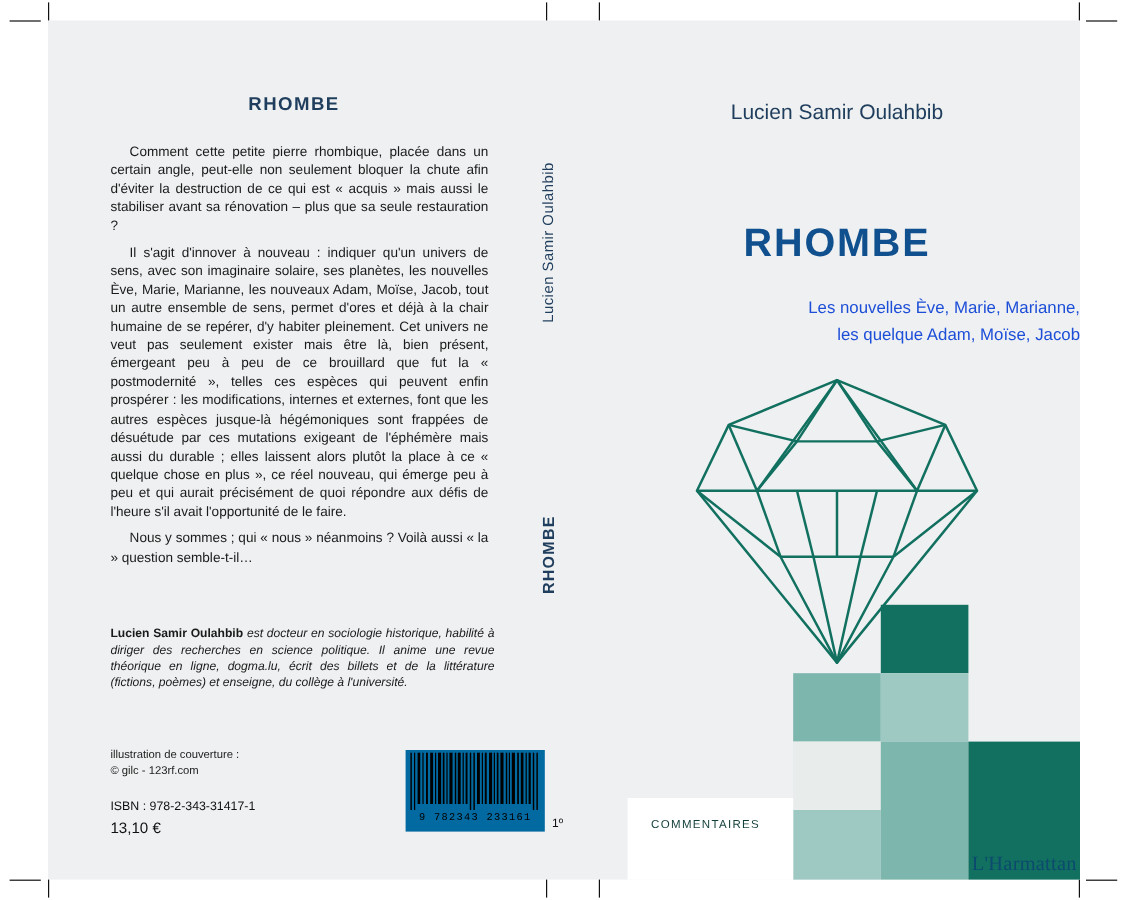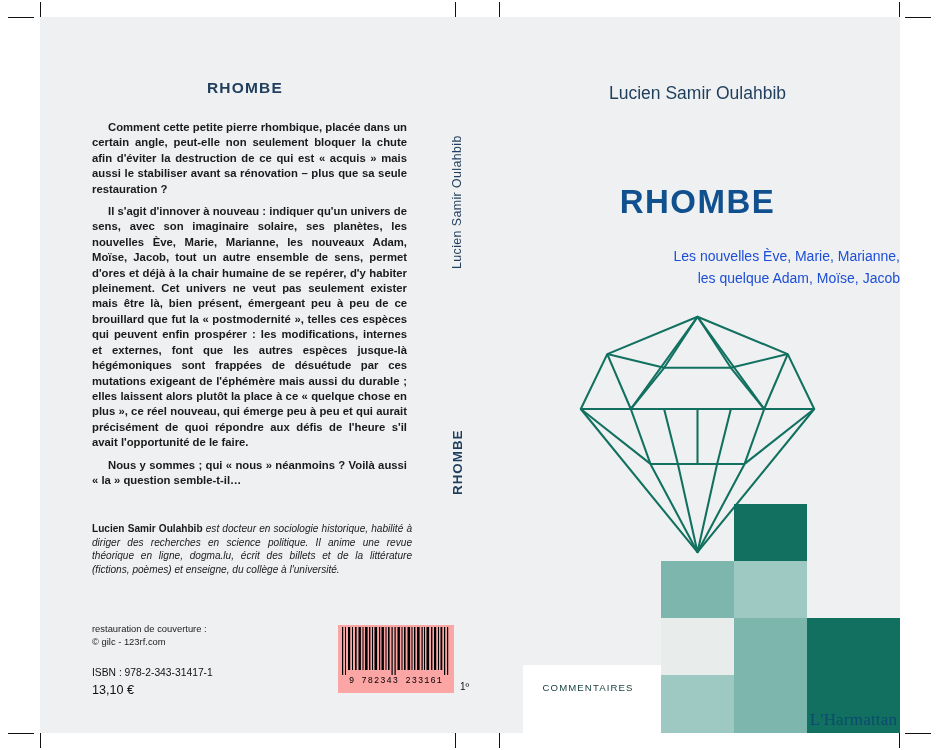--- a/index.html
+++ b/index.html
@@ -59,21 +59,20 @@
     top: 103px;
     width: 315px;
     font-size: 11.3px;
     line-height: 15.4px;
     text-align: justify;
     color: #1a1a1a;
   }
   #back-blurb p {
     margin: 0 0 7px 0;
     text-indent: 16px;
-    font-weight: bold;
   }
   #author-bio {
     position: absolute;
     left: 52px;
     top: 505px;
     width: 320px;
     font-size: 10.1px;
     line-height: 13.6px;
     font-style: italic;
     color: #1a1a1a;
@@ -107,21 +106,21 @@
     color: #111;
   }
 
   
   #barcode-box {
     position: absolute;
     left: 298px;
     top: 608px;
     width: 116px;
     height: 68px;
-    background: #fca5a5;
+    background: #0369a1;
     padding: 2px 3px 0 3px;
     box-sizing: border-box;
   }
   #barcode-bars {
     height: 48px;
     width: 110px;
     display: block;
   }
   #barcode-digits {
     font-family: "Liberation Mono", monospace;
@@ -308,21 +307,21 @@
 
     <div id="back-blurb">
       <p>Comment cette petite pierre rhombique, placée dans un certain angle, peut-elle non seulement bloquer la chute afin d'éviter la destruction de ce qui est « acquis » mais aussi le stabiliser avant sa rénovation – plus que sa seule restauration ?</p>
       <p>Il s'agit d'innover à nouveau : indiquer qu'un univers de sens, avec son imaginaire solaire, ses planètes, les nouvelles Ève, Marie, Marianne, les nouveaux Adam, Moïse, Jacob, tout un autre ensemble de sens, permet d'ores et déjà à la chair humaine de se repérer, d'y habiter pleinement. Cet univers ne veut pas seulement exister mais être là, bien présent, émergeant peu à peu de ce brouillard que fut la « postmodernité », telles ces espèces qui peuvent enfin prospérer : les modifications, internes et externes, font que les autres espèces jusque-là hégémoniques sont frappées de désuétude par ces mutations exigeant de l'éphémère mais aussi du durable ; elles laissent alors plutôt la place à ce « quelque chose en plus », ce réel nouveau, qui émerge peu à peu et qui aurait précisément de quoi répondre aux défis de l'heure s'il avait l'opportunité de le faire.</p>
       <p>Nous y sommes ; qui « nous » néanmoins ? Voilà aussi « la » question semble-t-il…</p>
     </div>
 
     <div id="author-bio"><b>Lucien Samir Oulahbib</b><span> est docteur en sociologie historique, habilité à diriger des recherches en science politique. Il anime une revue théorique en ligne, dogma.lu, écrit des billets et de la littérature (fictions, poèmes) et enseigne, du collège à l'université.</span></div>
 
     <div id="illus-credit">
-      <div>restauration de couverture :</div>
+      <div>illustration de couverture :</div>
       <div>© gilc - 123rf.com</div>
     </div>
 
     <div id="isbn-line">ISBN : 978-2-343-31417-1</div>
     <div id="price-line">13,10 €</div>
 
     <div id="barcode-box">
       <svg id="barcode-bars" viewBox="0 0 110 48" preserveAspectRatio="none">
         <g fill="#000">
           <rect x="1" y="0" width="1.2" height="48"></rect>

